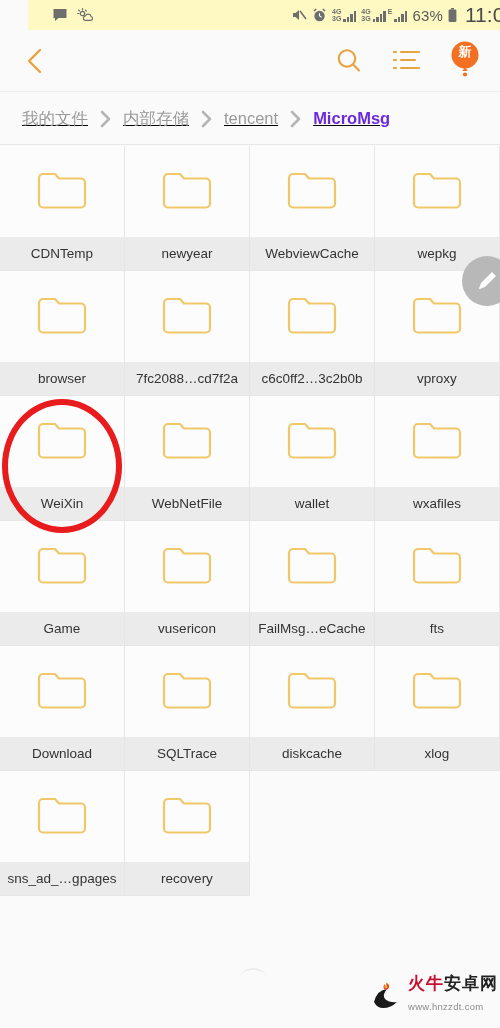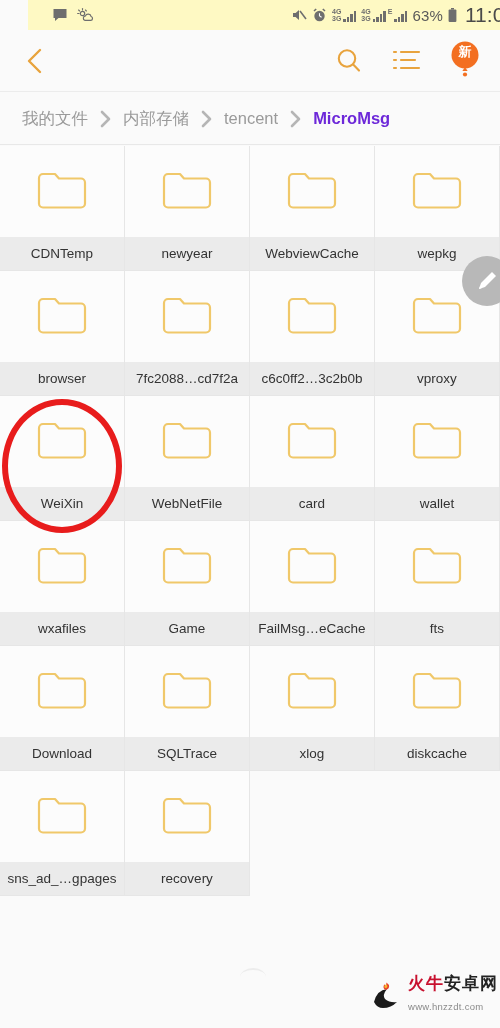--- a/index.html
+++ b/index.html
@@ -42,21 +42,21 @@
   .tb-badge { width: 58px; height: 58px; display:flex; align-items:center; justify-content:center; position: relative; cursor:pointer; margin-right: 6px;}
   .badge-txt {
     position: absolute; top: 13px; left: 0; right: 0; text-align: center;
     color: #fff; font-size: 13px; line-height: 1; font-weight: 600;
   }
 
   
   .breadcrumb {
     position: absolute; top: 93px; left: 0; width: 500px; height: 52px;
     display: flex; align-items: center; padding-left: 22px;
-    background: #fafafa; border-bottom: 1px solid #e8e8e8;
+    background: #fafafa; border-bottom: 1px solid #e8e8e8; text-decoration: underline;
   }
   .crumb { font-size: 16.5px; color: #9a9a9a; white-space: nowrap; cursor: pointer; }
   .crumb.current { color: #6d28d9; font-weight: bold; }
   .crumb-sep { margin: 0 11px; display: inline-flex; align-items: center; }
 
   
   .grid {
     position: absolute; top: 146px; left: 0; width: 500px;
     display: grid; grid-template-columns: repeat(4, 125px); 
     background: #fafafa;
@@ -333,28 +333,20 @@
           </svg>
         </div>
         <div class="nm">WebNetFile</div>
       </div>
       <div class="cell">
         <div class="ic">
           <svg width="52" height="44" viewBox="0 0 52 44">
             <path d="M3 10 a4 4 0 0 1 4-4 h12 l4 4.5 h22 a4 4 0 0 1 4 4 v21 a4 4 0 0 1 -4 4 h-38 a4 4 0 0 1 -4 -4 z" fill="none" stroke="#f0c86a" stroke-width="2.2" stroke-linejoin="round"></path>
           </svg>
         </div>
-        <div class="nm">card</div>
-      </div>
-      <div class="cell">
-        <div class="ic">
-          <svg width="52" height="44" viewBox="0 0 52 44">
-            <path d="M3 10 a4 4 0 0 1 4-4 h12 l4 4.5 h22 a4 4 0 0 1 4 4 v21 a4 4 0 0 1 -4 4 h-38 a4 4 0 0 1 -4 -4 z" fill="none" stroke="#f0c86a" stroke-width="2.2" stroke-linejoin="round"></path>
-          </svg>
-        </div>
         <div class="nm">wallet</div>
       </div>
       <div class="cell">
         <div class="ic">
           <svg width="52" height="44" viewBox="0 0 52 44">
             <path d="M3 10 a4 4 0 0 1 4-4 h12 l4 4.5 h22 a4 4 0 0 1 4 4 v21 a4 4 0 0 1 -4 4 h-38 a4 4 0 0 1 -4 -4 z" fill="none" stroke="#f0c86a" stroke-width="2.2" stroke-linejoin="round"></path>
           </svg>
         </div>
         <div class="nm">wxafiles</div>
       </div>
@@ -365,20 +357,28 @@
           </svg>
         </div>
         <div class="nm">Game</div>
       </div>
       <div class="cell">
         <div class="ic">
           <svg width="52" height="44" viewBox="0 0 52 44">
             <path d="M3 10 a4 4 0 0 1 4-4 h12 l4 4.5 h22 a4 4 0 0 1 4 4 v21 a4 4 0 0 1 -4 4 h-38 a4 4 0 0 1 -4 -4 z" fill="none" stroke="#f0c86a" stroke-width="2.2" stroke-linejoin="round"></path>
           </svg>
         </div>
+        <div class="nm">vusericon</div>
+      </div>
+      <div class="cell">
+        <div class="ic">
+          <svg width="52" height="44" viewBox="0 0 52 44">
+            <path d="M3 10 a4 4 0 0 1 4-4 h12 l4 4.5 h22 a4 4 0 0 1 4 4 v21 a4 4 0 0 1 -4 4 h-38 a4 4 0 0 1 -4 -4 z" fill="none" stroke="#f0c86a" stroke-width="2.2" stroke-linejoin="round"></path>
+          </svg>
+        </div>
         <div class="nm">FailMsg…eCache</div>
       </div>
       <div class="cell">
         <div class="ic">
           <svg width="52" height="44" viewBox="0 0 52 44">
             <path d="M3 10 a4 4 0 0 1 4-4 h12 l4 4.5 h22 a4 4 0 0 1 4 4 v21 a4 4 0 0 1 -4 4 h-38 a4 4 0 0 1 -4 -4 z" fill="none" stroke="#f0c86a" stroke-width="2.2" stroke-linejoin="round"></path>
           </svg>
         </div>
         <div class="nm">fts</div>
       </div>
@@ -397,29 +397,29 @@
           </svg>
         </div>
         <div class="nm">SQLTrace</div>
       </div>
       <div class="cell">
         <div class="ic">
           <svg width="52" height="44" viewBox="0 0 52 44">
             <path d="M3 10 a4 4 0 0 1 4-4 h12 l4 4.5 h22 a4 4 0 0 1 4 4 v21 a4 4 0 0 1 -4 4 h-38 a4 4 0 0 1 -4 -4 z" fill="none" stroke="#f0c86a" stroke-width="2.2" stroke-linejoin="round"></path>
           </svg>
         </div>
+        <div class="nm">diskcache</div>
+      </div>
+      <div class="cell">
+        <div class="ic">
+          <svg width="52" height="44" viewBox="0 0 52 44">
+            <path d="M3 10 a4 4 0 0 1 4-4 h12 l4 4.5 h22 a4 4 0 0 1 4 4 v21 a4 4 0 0 1 -4 4 h-38 a4 4 0 0 1 -4 -4 z" fill="none" stroke="#f0c86a" stroke-width="2.2" stroke-linejoin="round"></path>
+          </svg>
+        </div>
         <div class="nm">xlog</div>
-      </div>
-      <div class="cell">
-        <div class="ic">
-          <svg width="52" height="44" viewBox="0 0 52 44">
-            <path d="M3 10 a4 4 0 0 1 4-4 h12 l4 4.5 h22 a4 4 0 0 1 4 4 v21 a4 4 0 0 1 -4 4 h-38 a4 4 0 0 1 -4 -4 z" fill="none" stroke="#f0c86a" stroke-width="2.2" stroke-linejoin="round"></path>
-          </svg>
-        </div>
-        <div class="nm">diskcache</div>
       </div>
       <div class="cell">
         <div class="ic">
           <svg width="52" height="44" viewBox="0 0 52 44">
             <path d="M3 10 a4 4 0 0 1 4-4 h12 l4 4.5 h22 a4 4 0 0 1 4 4 v21 a4 4 0 0 1 -4 4 h-38 a4 4 0 0 1 -4 -4 z" fill="none" stroke="#f0c86a" stroke-width="2.2" stroke-linejoin="round"></path>
           </svg>
         </div>
         <div class="nm">sns_ad_…gpages</div>
       </div>
       <div class="cell">

